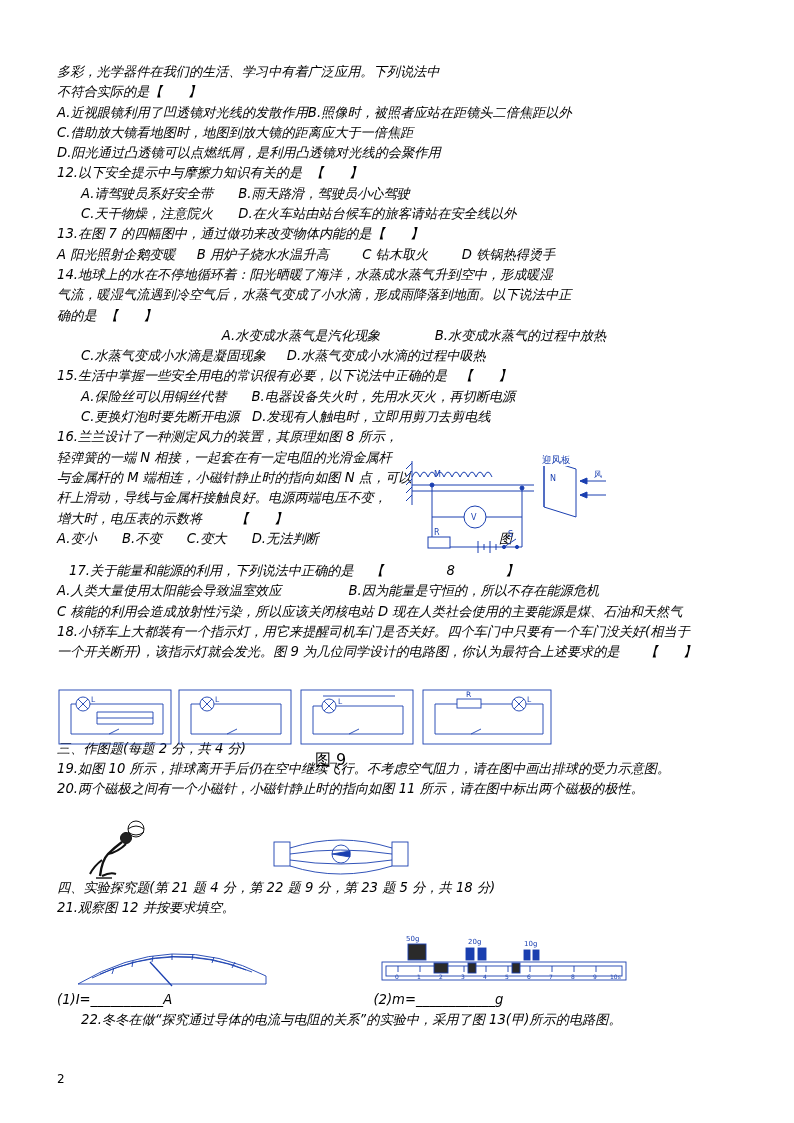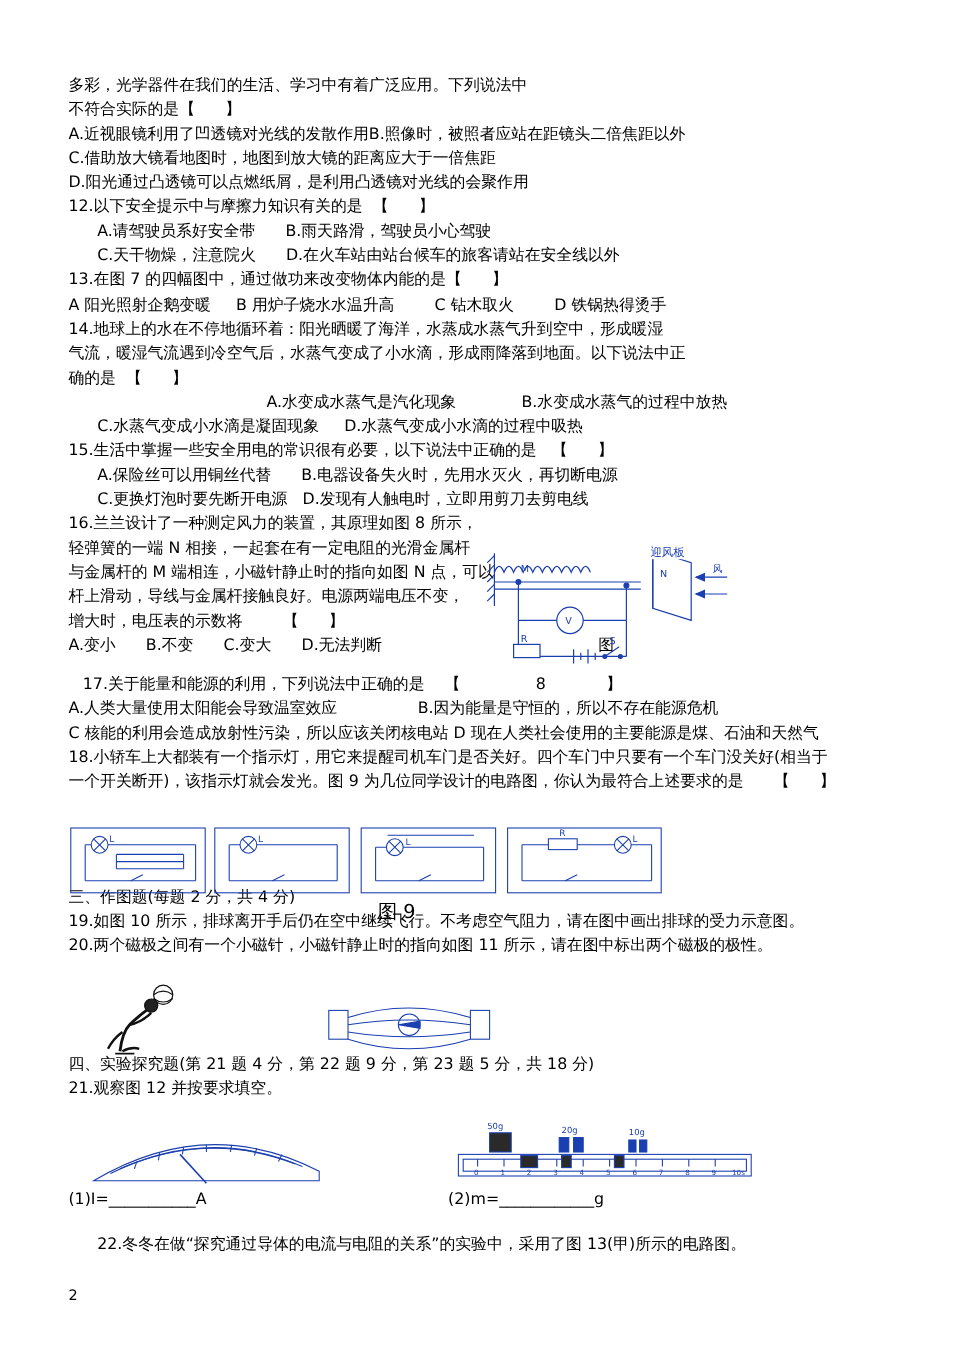--- a/index.html
+++ b/index.html
@@ -16,20 +16,21 @@
     width: 794px;
     height: 1123px;
     background: #ffffff;
     overflow: hidden;
   }
   .content {
     position: absolute;
     left: 57px;
     top: 62px;
     width: 690px;
+    font-style: italic;
   }
   .ln {
     font-size: 13.2px;
     line-height: 20.3px;
     white-space: pre-wrap;
     letter-spacing: 0px;
   }
   .ind1 { padding-left: 24px; }
   .ind2 { padding-left: 12px; margin-top: 12px; }
   .pagenum {
@@ -119,21 +120,21 @@
 
     <div>
       <div class="ln">四、实验探究题(第 21 题 4 分，第 22 题 9 分，第 23 题 5 分，共 18 分)</div>
       <div class="ln">21.观察图 12 并按要求填空。</div>
     </div>
 
     <div style="height:72px"></div>
 
     <div>
       <div class="ln">(1)I=___________A                                                (2)m=____________g</div>
-      <div class="ln ind1" style="padding-left: 24px; margin-top: 18px;">22.冬冬在做“探究通过导体的电流与电阻的关系”的实验中，采用了图 13(甲)所示的电路图。</div>
+      <div class="ln ind1" style="padding-left: 24px;">22.冬冬在做“探究通过导体的电流与电阻的关系”的实验中，采用了图 13(甲)所示的电路图。</div>
     </div>
 
   </div>
 
   <div class="fig8">
     <svg width="210" height="108" viewBox="0 0 210 108">
       <g stroke="#1a3fb0" fill="none" stroke-width="1">
 
         <line x1="8" y1="6" x2="8" y2="50"></line>
         <line x1="8" y1="8" x2="2" y2="14"></line>

